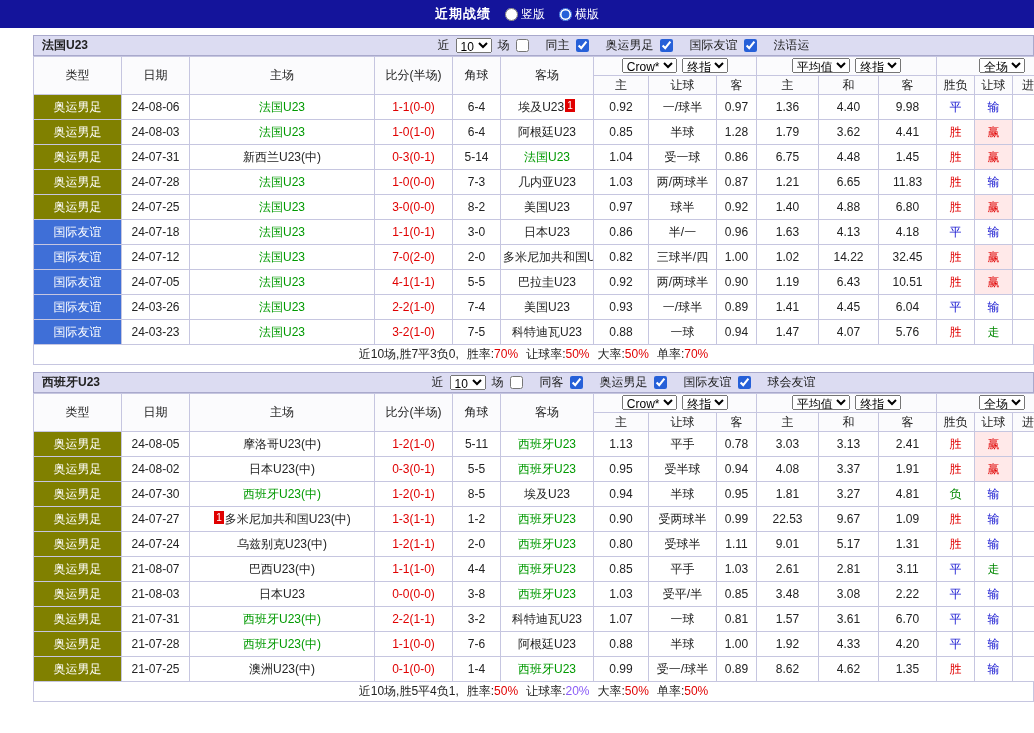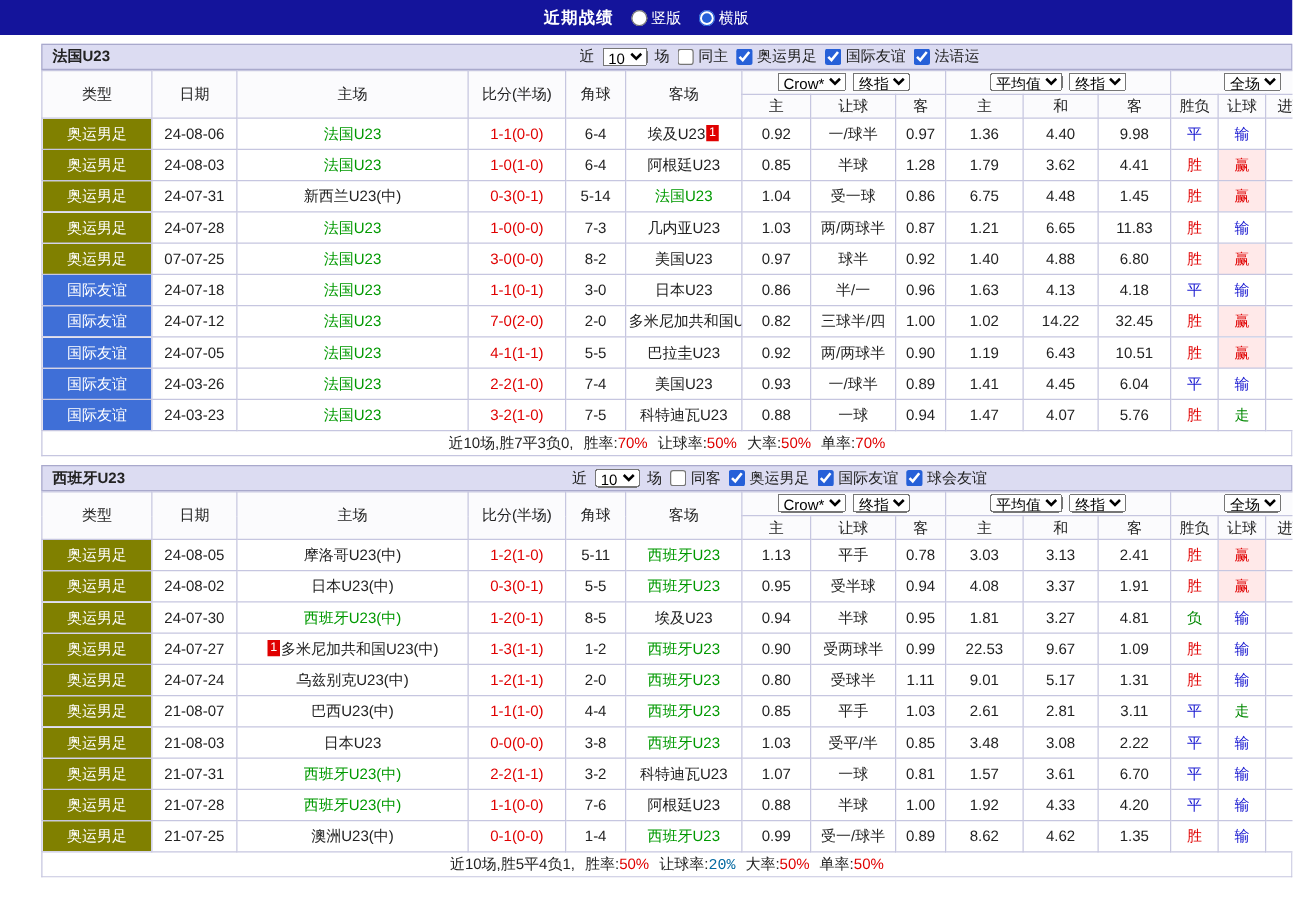--- a/index.html
+++ b/index.html
@@ -27,21 +27,21 @@
   .section { margin-top: 7px; margin-left: 33px; }
   .section-bar {
     height: 21px;
     background: #dcdcf2;
     border: 1px solid #a9a9cc;
     display: flex;
     align-items: center;
   }
   .team-title { width: 180px; padding-left: 8px; font-weight: bold; color: #222; }
   .filter { flex: 1; display: flex; align-items: center; justify-content: center; gap: 6px; }
-  .filter label { display: inline-flex; align-items: center; gap: 4px; cursor: pointer; }
+  .filter label { display: inline-flex; align-items: center; gap: 17px; cursor: pointer; }
   select { font-size: 12px; height: 15px; font-family: inherit; }
   
   table {
     width: 1034px;
     border-collapse: collapse;
     table-layout: fixed;
   }
   th, td {
     border: 1px solid #c6c6e0;
     text-align: center;
@@ -243,21 +243,21 @@
           <td>0.87</td>
           <td>1.21</td>
           <td>6.65</td>
           <td>11.83</td>
           <td class="res-win">胜</td>
           <td class="let-lose">输</td>
           <td class="goal-small">小</td>
         </tr>
         <tr>
           <td class="type-olympic">奥运男足</td>
-          <td>07-07-25</td>
+          <td>24-07-25</td>
           <td><span class="team team-green">法国U23</span></td>
           <td class="score">3-0(0-0)</td>
           <td>8-2</td>
           <td><span class="team">美国U23</span></td>
           <td>0.97</td>
           <td>球半</td>
           <td>0.92</td>
           <td>1.40</td>
           <td>4.88</td>
           <td>6.80</td>
@@ -606,17 +606,17 @@
           <td>1.35</td>
           <td class="res-win">胜</td>
           <td class="let-lose">输</td>
           <td class="goal-small">小</td>
         </tr>
       </tbody>
   </table>
   <div class="summary">
       <span>近10场,胜5平4负1,</span>
       <span><span>胜率:</span><span style="color: rgb(224, 0, 0);">50%</span></span>
-      <span><span>让球率:</span><span style="color: #0369a1; font-family: Liberation Mono, monospace;">20%</span></span>
+      <span><span>让球率:</span><span style="color: #8b5cf6;">20%</span></span>
       <span><span>大率:</span><span style="color: rgb(224, 0, 0);">50%</span></span>
       <span><span>单率:</span><span style="color: rgb(224, 0, 0);">50%</span></span>
     </div>
 </div>
 
 </body></html>

